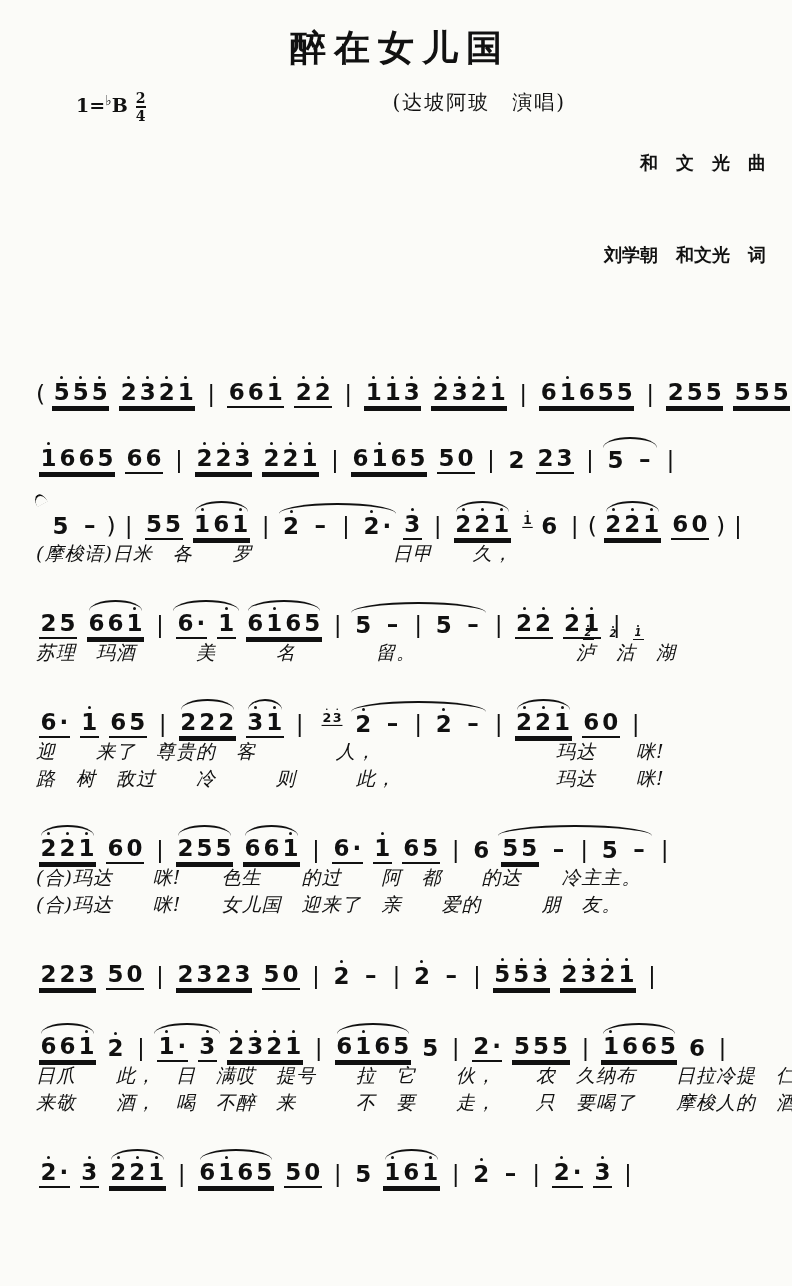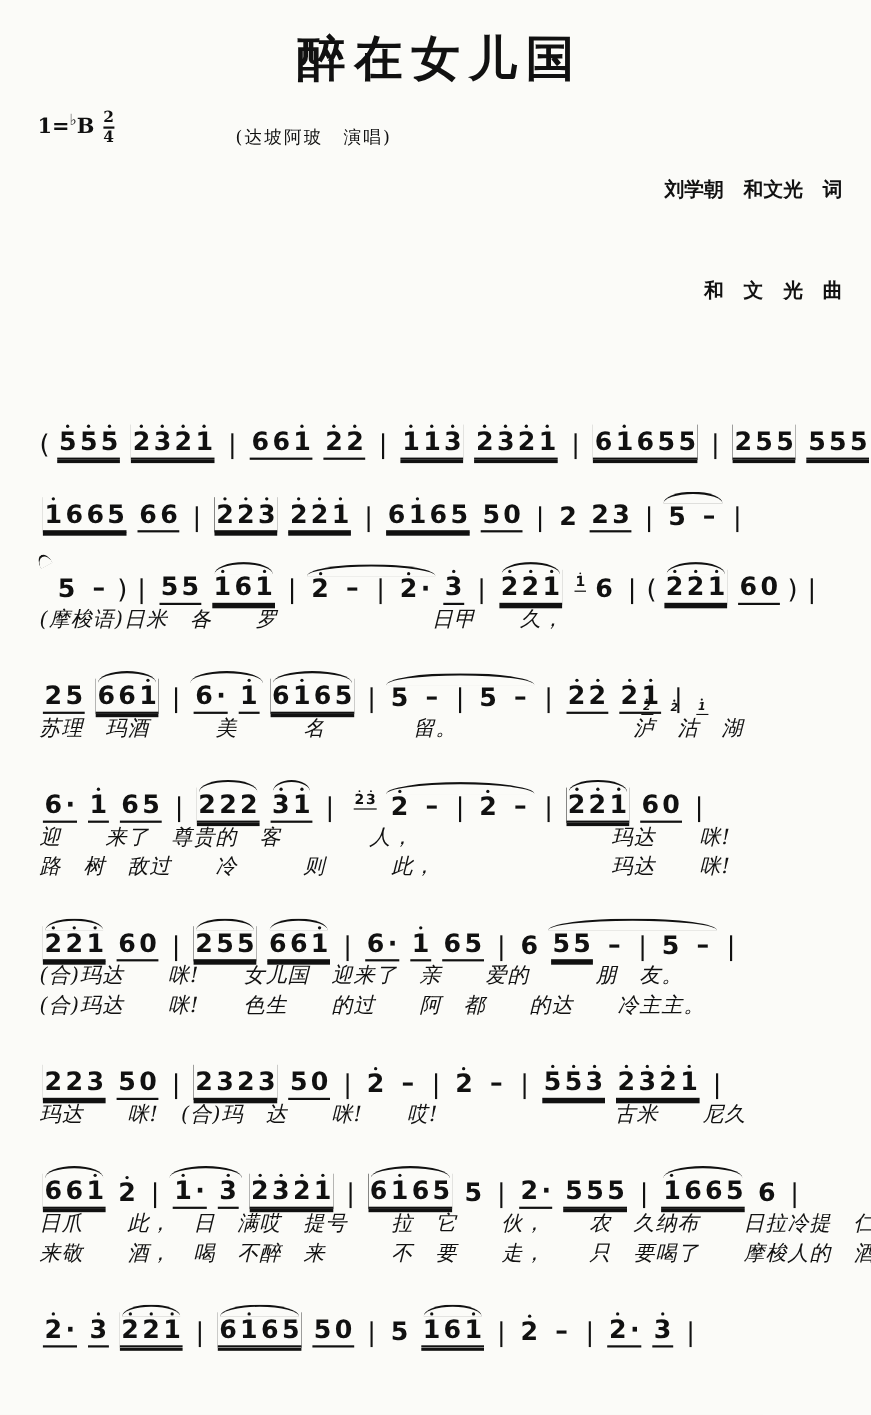--- a/index.html
+++ b/index.html
@@ -1,27 +1,27 @@
 <!DOCTYPE html>
 <html><head>
 <meta charset="utf-8">
 <style>
   html,body{margin:0;padding:0;background:#f7f7f4;color:#111;}
   .page{width:792px;min-height:1286px;margin:0 auto;background:#fbfbf8;box-sizing:border-box;
         padding:14px 26px 10px 34px;font-family:"DejaVu Serif",serif;}
   
   .title{text-align:center;font-family:"Liberation Sans",sans-serif;font-weight:700;
-         font-size:44px;letter-spacing:8px;margin:10px 0 14px 0;}
+         font-size:36px;letter-spacing:8px;margin:10px 0 14px 0;}
   .hdr{display:grid;grid-template-columns:180px 1fr 200px;align-items:start;margin-bottom:26px;}
-  .keyblock{font-size:19px;font-weight:700;line-height:1.9;}
+  .keyblock{font-size:19px;font-weight:700;line-height:1.9;margin-left:42px;}
   .flat{font-size:14px;vertical-align:super;}
   .ts{display:inline-flex;flex-direction:column;align-items:center;vertical-align:middle;
       font-size:14px;line-height:1.05;margin-left:8px;font-weight:700;}
   .tsb{border-top:2px solid #111;padding-top:1px;}
-  .perf{text-align:left;font-size:16px;padding-top:2px;letter-spacing:2px;margin-top:16px;}
+  .perf{text-align:right;font-size:20px;padding-top:2px;letter-spacing:2px;}
   .credits{text-align:right;font-size:18px;font-weight:700;line-height:1.7;white-space:pre;}
   
   .sys{margin-bottom:16px;}
   .sys.withlyr{margin-bottom:22px;}
   .mline{display:flex;align-items:flex-end;height:50px;font-family:"DejaVu Sans",sans-serif;
          font-weight:700;font-size:23px;}
   .n{display:inline-flex;flex-direction:column;align-items:center;}
   .ds{height:8px;display:flex;flex-direction:column;justify-content:flex-end;align-items:center;}
   .dt{width:3px;height:3px;border-radius:50%;background:#111;margin-bottom:2px;}
   .dg{display:block;line-height:1;padding:0 1.5px;}
@@ -56,22 +56,22 @@
 
   <div class="hdr">
     <div class="keyblock">
       <div><span>1=</span><span class="flat">♭</span><span>B</span><span class="ts">
             <span>2</span>
             <span class="tsb">4</span>
           </span></div>
     </div>
     <div class="perf">(达坡阿玻　演唱)</div>
     <div class="credits">
+      <div>和　文　光　曲</div>
       <div>刘学朝　和文光　词</div>
-      <div>和　文　光　曲</div>
     </div>
   </div>
 
   <div id="score">
       <div class="sys">
         <div class="mline">
           <span class="pr">(</span>
           <span class="cl u2">
             <span class="n">
               <span class="ds">
@@ -897,22 +897,22 @@
             <span class="cl">
               <span class="n">
                 <span class="ds"></span>
                 <span class="dg">5</span>
               </span>
             </span>
             <span class="dash">–</span>
           </span>
           <span class="bar">|</span>
         </div>
+        <div class="lyr"><span class="seg"><span>(合)玛达　　咪!　　色生　　的过　　阿　都　　的达　　冷主主。</span></span></div>
         <div class="lyr"><span class="seg"><span>(合)玛达　　咪!　　女儿国　迎来了　亲　　爱的　　　朋　友。</span></span></div>
-        <div class="lyr"><span class="seg"><span>(合)玛达　　咪!　　色生　　的过　　阿　都　　的达　　冷主主。</span></span></div>
       </div>
       <div class="sys withlyr">
         <div class="mline">
           <span class="cl u2">
             <span class="n">
               <span class="ds"></span>
               <span class="dg">2</span>
             </span>
             <span class="n">
               <span class="ds"></span>
@@ -1024,21 +1024,20 @@
             </span>
             <span class="n">
               <span class="ds">
                 <span class="dt"></span>
               </span>
               <span class="dg">1</span>
             </span>
           </span>
           <span class="bar">|</span>
         </div>
-        <div class="lyr"><span class="seg"><span>玛达　　咪!　(合)玛　达　　咪!　　哎!　　　　　　　　古米　　尼久</span></span></div>
       </div>
       <div class="sys withlyr">
         <div class="mline">
           <span class="cl u2 arc">
             <span class="n">
               <span class="ds"></span>
               <span class="dg">6</span>
             </span>
             <span class="n">
               <span class="ds"></span>

